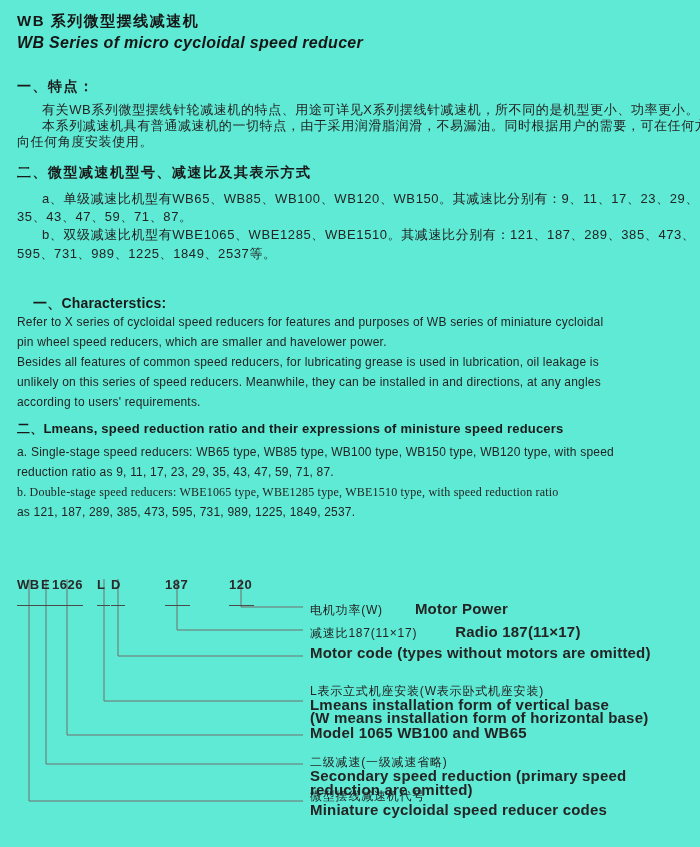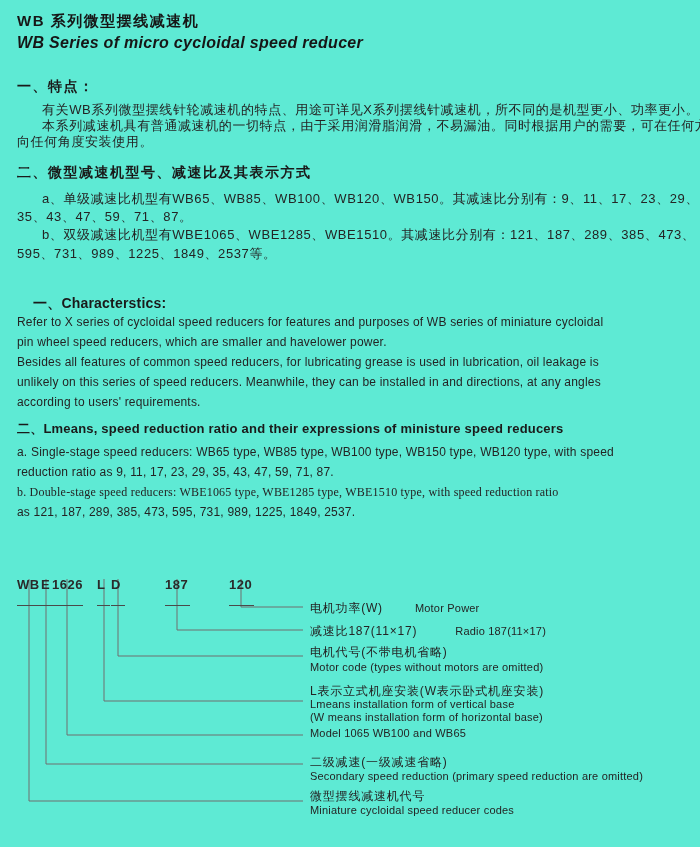--- a/index.html
+++ b/index.html
@@ -35,21 +35,21 @@
     border-bottom: 1px solid #4a4a4a;
     padding-bottom: 14px;
     margin-top: 16px;
   }
 
   .connectors { position:absolute; top:0; left:0; pointer-events:none; }
   .connectors polyline { fill:none; stroke:#6e6e6e; stroke-width:1; }
 
   .ann { position: absolute; left: 310px; }
   .ann .zh { font-size: 12px; letter-spacing: 0.8px; color:#242424; display:block; }
-  .ann .en { font-size: 11px; letter-spacing: 0.2px; color:#242424; display:block; }
+  .ann .en { font-size: 15px; letter-spacing: 0.2px; color:#242424; display:block;font-weight:bold; }
   .ann-inline { display: flex; align-items: baseline; }
   .ann-inline .zh, .ann-inline .en { display:inline-block; }
 </style>
 </head>
 <body>
 
 <div class="page">
 
   <div class="t zh-title" style="top:12px; left:17px;">WB 系列微型摆线减速机</div>
   <div class="t en-title" style="top:34px; left:17px;font-style:italic;">WB Series of micro cycloidal speed reducer</div>
@@ -100,21 +100,20 @@
     <span class="zh">电机功率(W)</span>
     <span class="en" style="margin-left:32px;">Motor Power</span>
   </div>
 
   <div class="ann ann-inline" style="top:623px;">
     <span class="zh">减速比187(11×17)</span>
     <span class="en" style="margin-left:38px;">Radio 187(11×17)</span>
   </div>
 
   <div class="ann" style="top:645px; line-height:15px;">
-    <span class="zh">电机代号(不带电机省略)</span>
     <span class="en">Motor code (types without motors are omitted)</span>
   </div>
 
   <div class="ann" style="top:685px; line-height:13px;">
     <span class="zh">L表示立式机座安装(W表示卧式机座安装)</span>
     <span class="en">Lmeans installation form of vertical base</span>
     <span class="en">(W means installation form of horizontal base)</span>
   </div>
 
   <div class="ann" style="top:726px; line-height:14px;">

